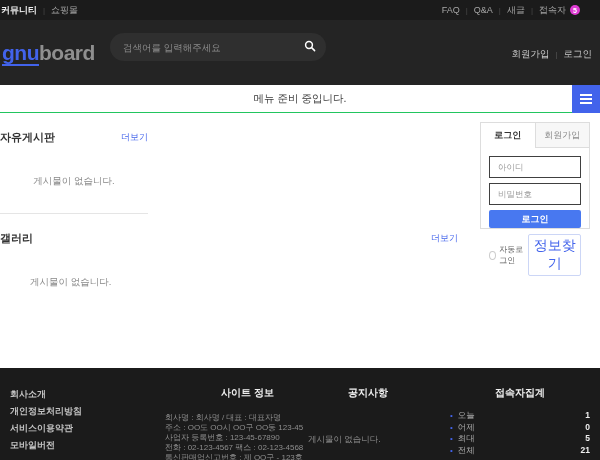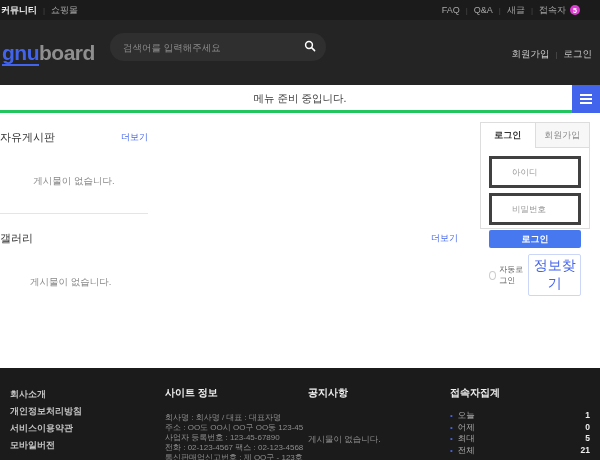--- a/index.html
+++ b/index.html
@@ -33,73 +33,73 @@
   .search-input { flex:1; background:transparent; border:none; outline:none;
           color:#ddd; font-size:9.5px; font-family:inherit; }
   .search-input::placeholder { color:#8a8a8a; }
   .search-btn { background:none; border:none; cursor:pointer; display:flex; align-items:center; padding:0; }
   .member-links { position:absolute; right:8px; top:28px; font-size:9.5px; display:flex; align-items:center; }
   .member-links .ml { color:#c9c9c9; cursor:pointer; }
   .member-links .tb-sep { color:#555; }
 
   
   .menubar { position:absolute; top:85px; left:0; width:600px; height:28px;
-          background:#fff; border-bottom:3px solid #22c55e;padding-left:36px; }
+          background:#fff; border-bottom:1px solid #22c55e;padding-left:36px; }
   .menu-notice { position:absolute; left:0; right:0; top:0; height:28px;
           display:flex; align-items:center; justify-content:center;
           font-size:10.5px; color:#3a3a3a; }
   .menu-btn { position:absolute; right:0; top:0; width:28px; height:28px;
           background:var(--accent,#4263eb); border:none; cursor:pointer;
           display:flex; align-items:center; justify-content:center; }
   .hamburger { display:block; width:12px; height:10px; border-top:2px solid #fff;
           border-bottom:2px solid #fff; position:relative; }
   .hamburger::after { content:""; position:absolute; left:0; top:2px; width:12px; height:2px; background:#fff; }
 
   
   .sec-head { display:flex; justify-content:space-between; align-items:center; }
-  .sec-title { font-size:11px; font-weight:normal; color:#333;text-align:center; }
+  .sec-title { font-size:11px; font-weight:bold; color:#333;text-align:center; }
   .more-link { font-size:9px; color:var(--accent,#4263eb); cursor:pointer; text-decoration:none; }
   .free-section { position:absolute; left:0; top:130px; width:148px; }
   .free-empty { margin-top:30px; text-align:center; font-size:9.5px; color:#888; }
   .free-divider { position:absolute; left:0; top:213px; width:148px; border-top:1px solid #e5e5e5; }
   .gallery-section { position:absolute; left:0; top:231px; width:458px; }
   .gallery-empty { position:absolute; left:30px; top:276px; font-size:9.5px; color:#888; }
 
   
   .login-box { position:absolute; left:480px; top:122px; width:110px; height:107px;
           background:#fff; border:1px solid #ddd; }
   .login-tabs { display:flex; height:25px; }
   .login-tab { flex:1; display:flex; align-items:center; justify-content:center;
           font-size:9px; cursor:pointer; }
   .login-tab.active { background:#fff; color:#333; font-weight:bold; border-right:1px solid #ddd; }
   .login-tab.inactive { background:#f7f7f7; color:#888; border-bottom:1px solid #ddd; }
   .login-body { padding:8px 8px 6px; }
-  .login-input { display:block; width:100%; height:32px; border:3px solid #404040;
-          font-size:8.5px; padding:0 20px; margin-bottom:5px; font-family:inherit; outline:none; color:#333; }
+  .login-input { display:block; width:100%; height:22px; border:1px solid #404040;
+          font-size:8.5px; padding:0 8px; margin-bottom:5px; font-family:inherit; outline:none; color:#333; }
   .login-input::placeholder { color:#999; }
   .login-submit { display:block; width:100%; height:18px; background:var(--btn-blue,#4878f0);
           color:#fff; border:none; border-radius:2px; font-size:9px; font-weight:bold;
           cursor:pointer; font-family:inherit; }
   .login-extra { display:flex; justify-content:space-between; align-items:center; margin-top:6px;font-family:Liberation Mono, monospace; }
   .auto-login { display:flex; align-items:center; cursor:pointer; }
   .chk-circle { display:inline-block; width:9px; height:9px; border:1px solid #ccc;
           border-radius:50%; margin-right:3px; background:#fff; }
   .auto-label { font-size:8px; color:#666; }
   .find-info { font-size:14px; color:var(--accent,#4263eb); border:1px solid #ccd6f6;
           padding:2px 4px; border-radius:2px; background:#fff; cursor:pointer; font-family:inherit; }
 
   
   .footer { position:absolute; top:368px; left:0; width:600px; height:92px;
           background:var(--footer-bg,#1b1b1b); }
   .f-col { position:absolute; top:18px; }
   .f-links { left:10px; }
   .f-link { display:block; font-size:9px; font-weight:bold; color:#c2c2c2;
           line-height:17px; cursor:pointer; text-decoration:none; }
   .f-site { left:165px; width:165px; }
-  .f-title { font-size:10px; font-weight:bold; color:#efefef; }
+  .f-title { font-size:10px; font-weight:bold; color:#efefef;text-align:center; }
   .f-line { font-size:8px; color:#8d8d8d; line-height:10px; white-space:nowrap; }
   .f-site .f-lines { margin-top:13px; }
   .f-notice { left:308px; width:120px; }
   .f-notice-empty { margin-top:34px; font-size:8.5px; color:#8d8d8d; }
   .f-stats { left:450px; width:140px; }
   .f-stat-list { margin-top:10px; }
   .f-stat-row { display:flex; align-items:center; line-height:11.5px; }
   .f-bullet { color:var(--accent,#4263eb); font-size:8px; margin-right:5px; }
   .f-stat-label { font-size:8.5px; color:#a9a9a9; flex:1; }
   .f-stat-value { font-size:8.5px; color:#efefef; font-weight:bold; }

